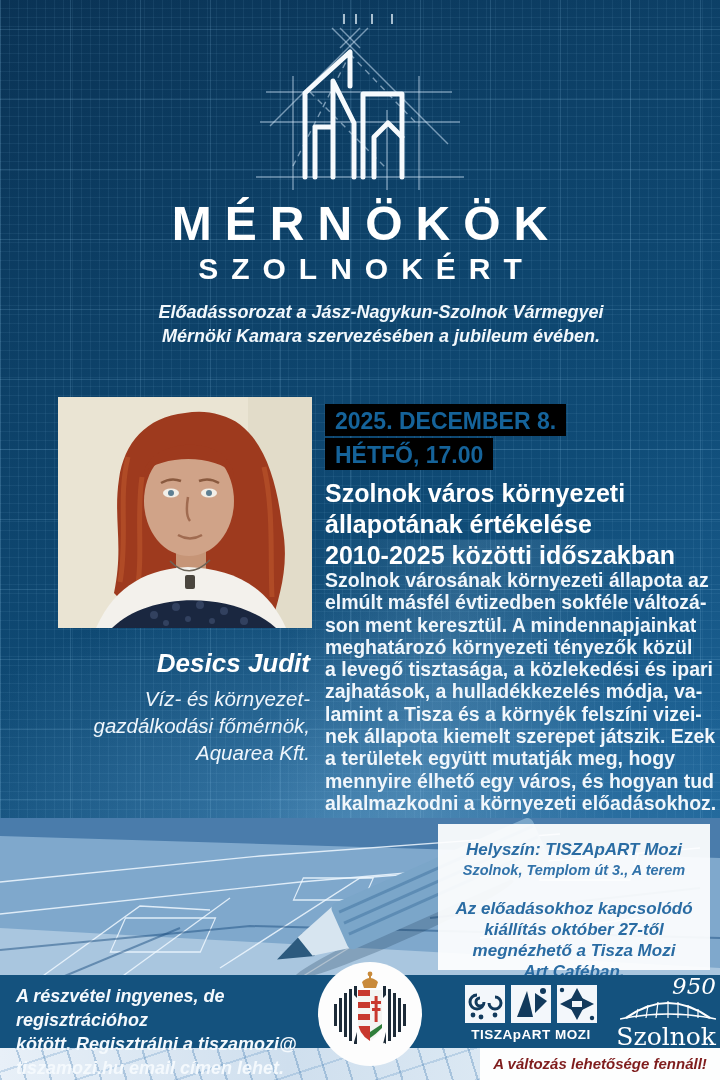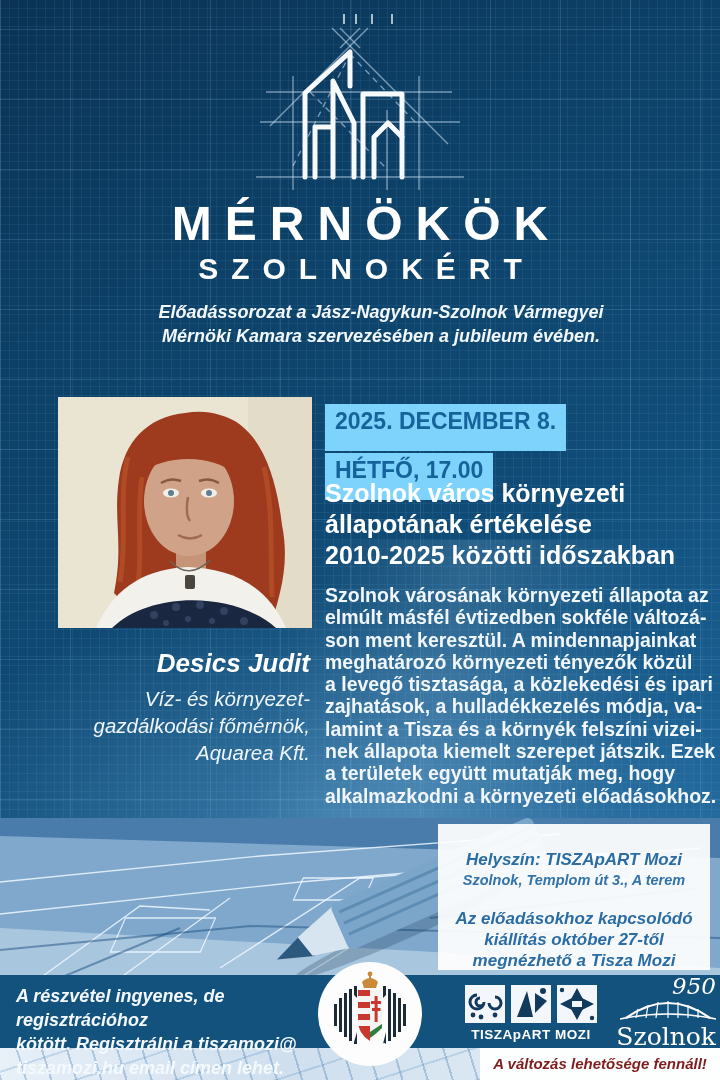--- a/index.html
+++ b/index.html
@@ -25,30 +25,30 @@
     letter-spacing:13px;text-indent:13px;}
   .subtitle{left:0;top:300px;width:720px;text-align:center;font-style:italic;font-weight:bold;
     font-size:18px;line-height:24px;color:#f2f8fc;padding-left:21px;}
   
   .photo{left:58px;top:397px;width:254px;height:231px;}
   .speaker{right:410px;top:648px;width:330px;text-align:right;font-style:italic;}
   .speaker .name{font-size:26px;font-weight:bold;margin-bottom:6px;}
   .speaker .role{font-size:20.5px;line-height:27px;color:#eef5fb;}
   
   .badges{left:325px;top:404px;}
-  .badge{display:table;background:#7dd3fc;color:#15639a;font-weight:bold;font-size:23px;
-    padding:4px 10px 16px 10px;margin-bottom:2px;white-space:nowrap;}
+  .badge{display:table;background:#000000;color:#15639a;font-weight:bold;font-size:23px;
+    padding:4px 10px 1px 10px;margin-bottom:2px;white-space:nowrap;}
   .title{left:325px;top:478px;width:390px;font-size:25px;font-weight:bold;line-height:31px;}
-  .body{left:325px;top:584px;width:392px;font-size:19.5px;font-weight:600;line-height:22.3px;
+  .body{left:325px;top:569px;width:392px;font-size:19.5px;font-weight:600;line-height:22.3px;
     color:#f0f6fb;}
   
   .band{left:0;top:818px;width:720px;height:160px;}
   
   .infobox{left:438px;top:824px;width:272px;height:146px;background:rgba(255,255,255,.93);
-    text-align:center;color:#2a6ca3;font-style:italic;padding-top:26px;box-sizing:border-box;}
+    text-align:center;color:#2a6ca3;font-style:italic;padding-top:16px;box-sizing:border-box;}
   .infobox .loc{font-size:17px;font-weight:bold;}
   .infobox .addr{font-size:14.5px;font-weight:bold;margin-top:2px;color:#3273aa;}
   .infobox .exh{font-size:17px;font-weight:bold;line-height:21px;margin-top:20px;}
   
   .footbar{left:0;top:975px;width:720px;height:73px;background:#14527e;}
   .strip-left{left:0;top:1048px;width:480px;height:32px;background:
     repeating-linear-gradient(73deg, rgba(40,105,165,.28) 0 2px, rgba(255,255,255,0) 2px 24px),
     repeating-linear-gradient(-18deg, rgba(70,130,185,.22) 0 2px, rgba(255,255,255,0) 2px 31px),
     linear-gradient(90deg,#e8f0f8,#cfdfee 60%,#dbe8f3);}
   .strip-right{left:480px;top:1048px;width:240px;height:32px;background:#fdfefe;
@@ -165,20 +165,21 @@
   <div class="abs body">
     <div>Szolnok városának környezeti állapota az</div>
     <div>elmúlt másfél évtizedben sokféle változá-</div>
     <div>son ment keresztül. A mindennapjainkat</div>
     <div>meghatározó környezeti tényezők közül</div>
     <div>a levegő tisztasága, a közlekedési és ipari</div>
     <div>zajhatások, a hulladékkezelés módja, va-</div>
     <div>lamint a Tisza és a környék felszíni vizei-</div>
     <div>nek állapota kiemelt szerepet játszik. Ezek</div>
     <div>a területek együtt mutatják meg, hogy</div>
+    <div>mennyire élhető egy város, és hogyan tud</div>
     <div>alkalmazkodni a környezeti előadásokhoz.</div>
   </div>
 
   <svg class="abs band" viewBox="0 0 720 160">
     <rect width="720" height="160" fill="#7fa8cc"></rect>
     <rect width="720" height="160" fill="url(#none)" opacity="0"></rect>
     <polygon points="0,0 720,0 720,40 0,18" fill="#4a7cab"></polygon>
     <polygon points="0,110 720,150 720,160 0,160" fill="#a9c6df"></polygon>
     <g stroke="rgba(240,248,255,.85)" stroke-width="1.3" fill="none">
       <path d="M0,64 L260,38 L560,16"></path>

